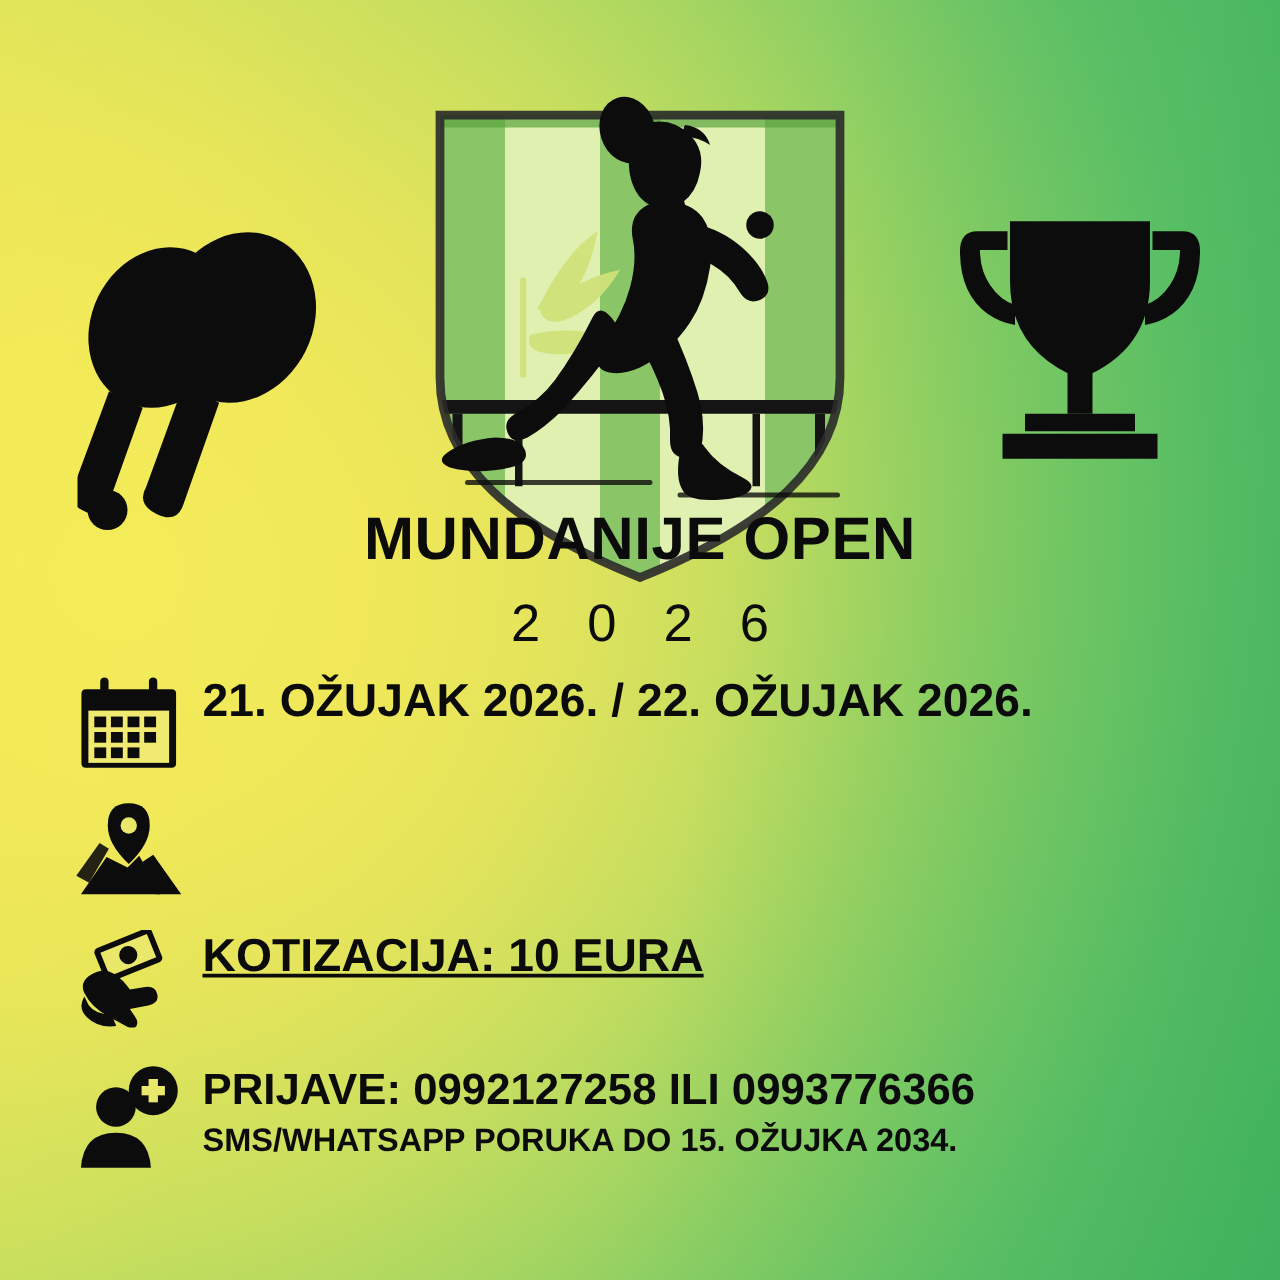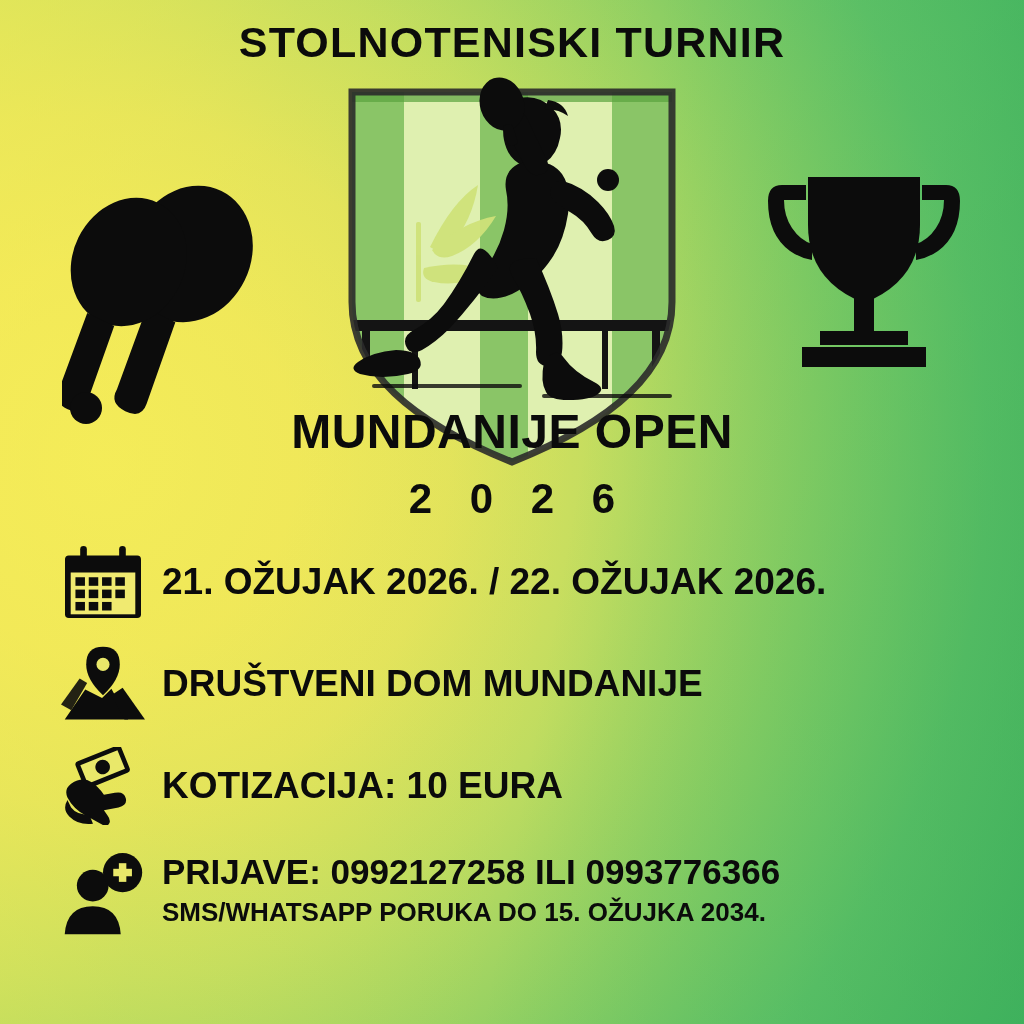--- a/index.html
+++ b/index.html
@@ -83,65 +83,64 @@
     color: #0b0b0b;
     letter-spacing: 0.5px;
   }
   .eventyear {
     position: absolute;
     top: 475px;
     left: 0;
     width: 100%;
     text-align: center;
     font-size: 42px;
-    font-weight: bold;
+    font-weight: normal;
     color: #0b0b0b;
     letter-spacing: 13px;
     text-indent: 13px;
   }
 
   
   .info {
     position: absolute;
     left: 44px;
     top: 540px;
     width: 940px;
   }
   .row {
     display: flex;
-    align-items: center;
+    align-items: flex-start;
     margin-bottom: 18px;
     min-height: 84px;
   }
   .row .ic {
     width: 118px;
     flex: 0 0 118px;
     display: flex;
     align-items: center;
     justify-content: center;
   }
   .row .txt {
     color: #0b0b0b;
     font-weight: bold;
   }
   .r-date .txt  { font-size: 37px; }
   .r-place .txt { font-size: 37px; }
-  .r-fee .txt   { font-size: 37px; }
+  .r-fee .txt   { font-size: 37px; text-decoration: underline; }
   .r-apply { align-items: center; }
   .r-apply .ic { padding-top: 6px; }
   .r-apply .lines { display: block; }
   .r-apply .l1 { font-size: 35px; font-weight: bold; color:#0b0b0b; display:block; line-height: 1.15; }
   .r-apply .l2 { font-size: 26px; font-weight: bold; color:#0b0b0b; display:block; line-height: 1.3; margin-top: 4px; }
 </style>
 </head>
 <body>
 
 <div id="poster">
 
-  <div class="title layer">STOLNOTENISKI TURNIR</div>
 
   <div class="hero layer">
 
     <div class="shield">
       <svg viewBox="0 0 400 400" width="400" height="400" xmlns="http://www.w3.org/2000/svg">
         <defs>
           <clipPath id="shieldClip">
             <path d="M40 20 H360 V230 C360 300 300 350 200 390 C100 350 40 300 40 230 Z"></path>
           </clipPath>
         </defs>
@@ -265,21 +264,20 @@
         <svg viewBox="0 0 90 80" width="84" height="76" xmlns="http://www.w3.org/2000/svg">
           <g fill="#0c0c0c">
             <path d="M45 0 q-18 0 -18 19 q0 16 18 33 q18 -17 18 -33 q0 -19 -18 -19z"></path>
             <circle cx="45" cy="19" r="7" fill="#e9e86a"></circle>
             <path d="M4 78 l22 -32 l18 9 l10 -10 l18 33 z"></path>
             <path d="M0 62 l20 -28 l8 5 l-17 29 z" opacity="0.9"></path>
             <path d="M66 44 l24 34 h-22 l-14 -26 z"></path>
           </g>
         </svg>
       </div>
-      <div class="txt">DRUŠTVENI DOM MUNDANIJE</div>
     </div>
 
     <div class="row r-fee">
       <div class="ic">
         <svg viewBox="0 0 90 85" width="82" height="78" xmlns="http://www.w3.org/2000/svg">
           <g fill="#0c0c0c">
             <g transform="rotate(-22 45 28)">
               <rect x="20" y="6" width="54" height="32" rx="4"></rect>
               <rect x="25" y="11" width="44" height="22" fill="#e9e86a"></rect>
               <circle cx="47" cy="22" r="8" fill="#0c0c0c"></circle>

